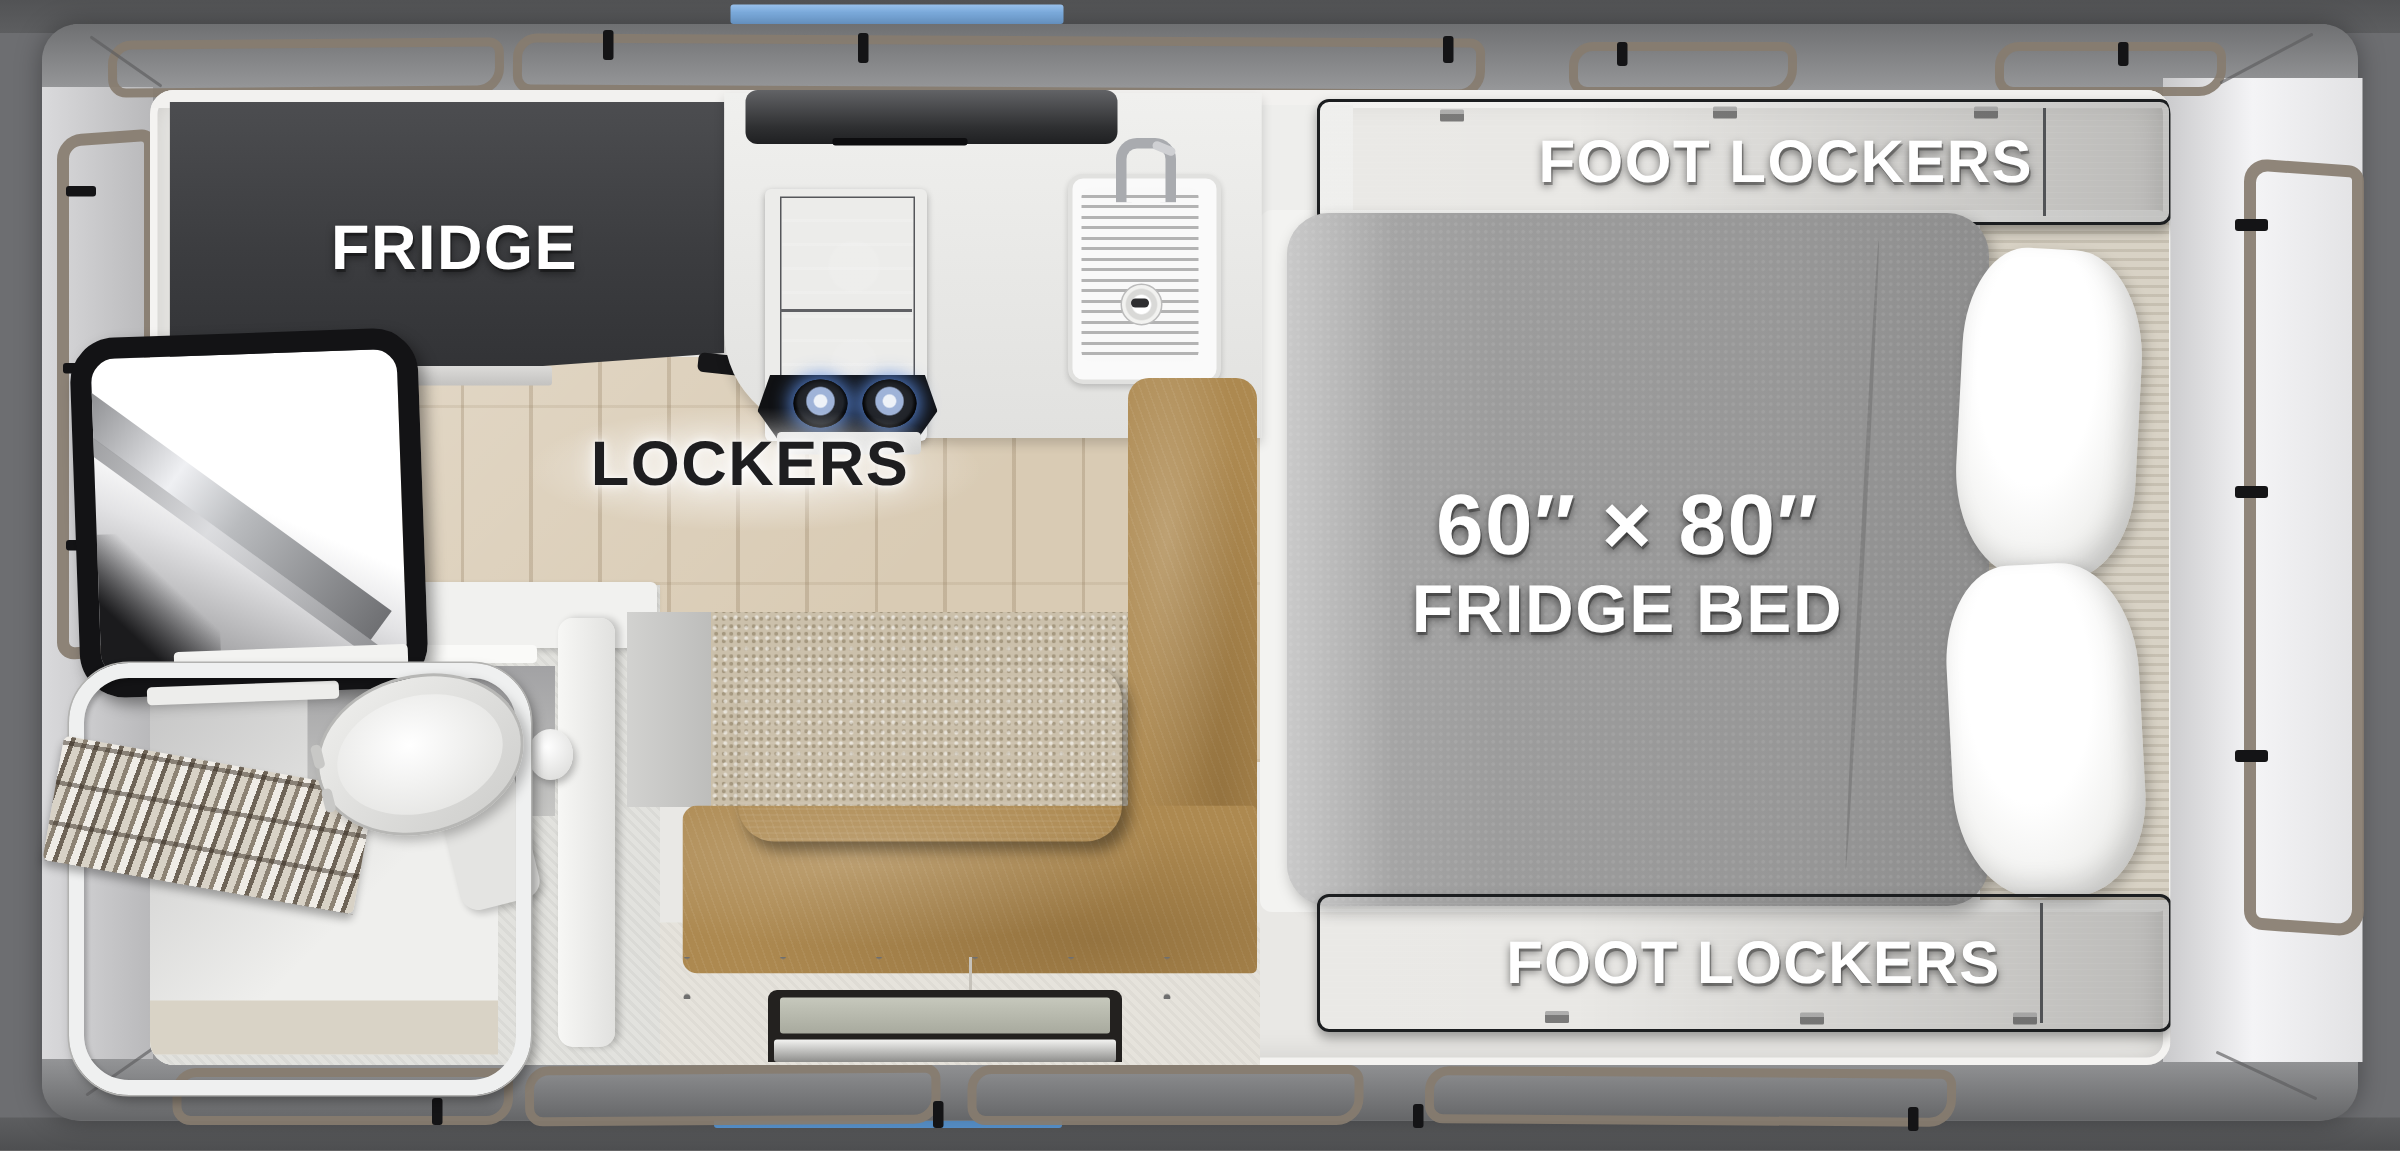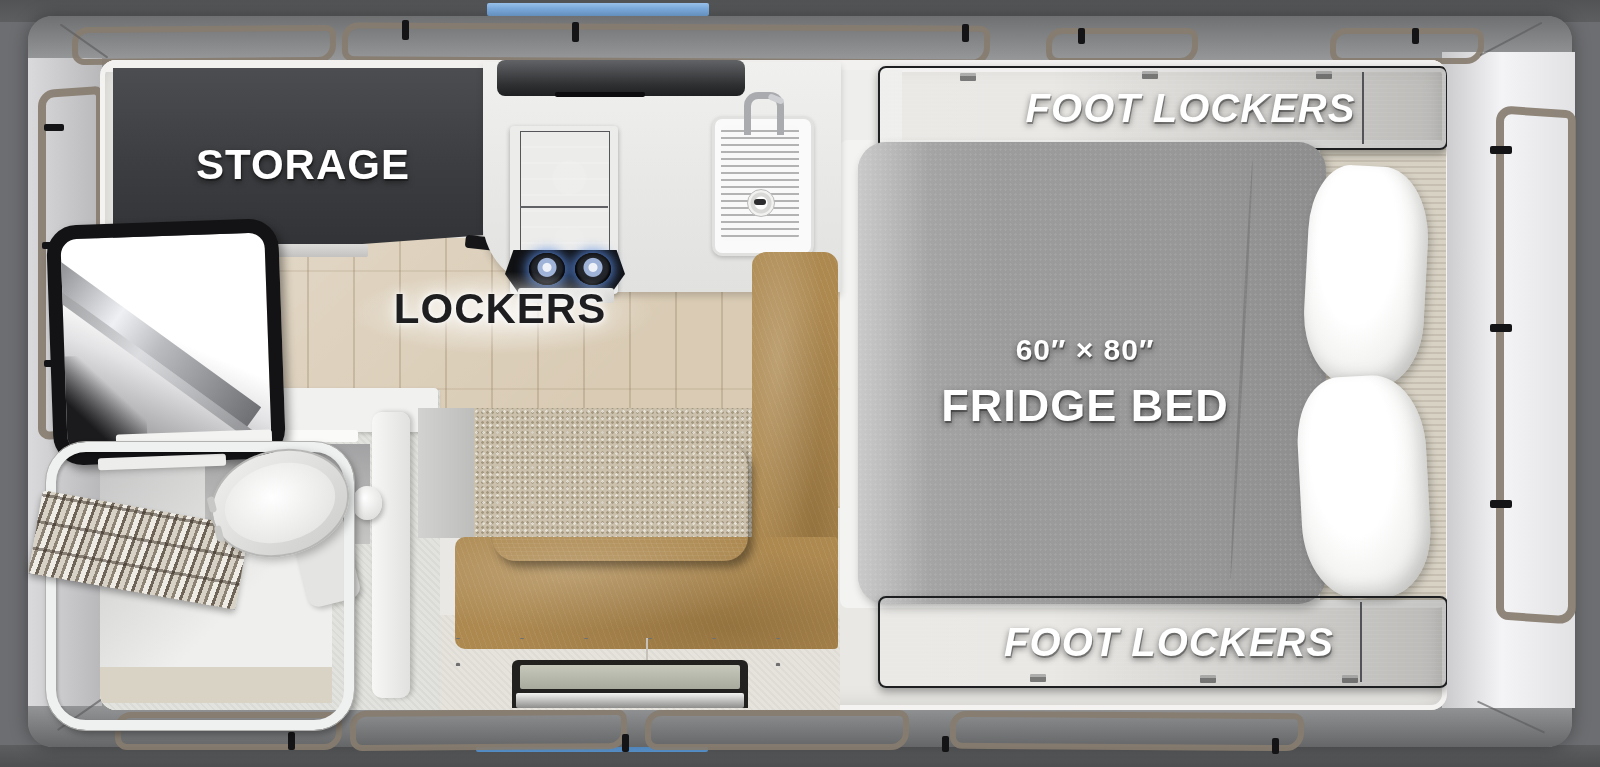--- a/index.html
+++ b/index.html
@@ -160,23 +160,23 @@
   .ledge1{left:116px;top:432px;width:156px;height:14px;background:#f3f3f1;border-radius:3px;transform:rotate(-2deg);}
   .ledge2{left:98px;top:456px;width:128px;height:12px;background:#ededeb;border-radius:3px;transform:rotate(-2deg);}
   
   .lbl{font-weight:700;color:#ffffff;letter-spacing:1px;text-align:center;
        text-shadow:0 3px 6px rgba(0,0,0,.5), 1px 2px 0 rgba(0,0,0,.32);white-space:nowrap;}
   .lbl-storage{left:38px;top:80px;width:330px;font-size:42px;line-height:50px;}
   .lbl-fridge{left:250px;top:222px;width:300px;font-size:42px;line-height:54px;color:#1e1e20;
     text-shadow:0 0 16px rgba(255,255,255,.95),0 0 7px rgba(255,255,255,.85),0 0 3px rgba(255,255,255,.8);}
   .fridge-glow{left:238px;top:208px;width:330px;height:90px;
     background:radial-gradient(ellipse,rgba(255,255,255,.7),transparent 65%);}
-  .lbl-locker{font-size:40px;letter-spacing:1px;font-style:italic;}
+  .lbl-locker{font-size:40px;letter-spacing:1px;}
   .bed-label{left:770px;top:262px;width:430px;text-align:center;}
-  .bed-label .l1{font-size:30px;line-height:56px;}
+  .bed-label .l1{font-size:57px;line-height:56px;}
   .bed-label .l2{font-size:45px;line-height:56px;}
 </style>
 </head>
 <body>
 
 <div class="stage">
 
   <div class="abs band-dark-top"></div>
   <div class="abs band-dark-bottom"></div>
   <div class="abs blue-strip blue-top"></div>
@@ -234,21 +234,21 @@
     <div class="abs carpet"></div>
     <div class="abs end-panel"></div>
 
     <div class="abs wall-nook"></div>
     <div class="abs bedbase"></div>
     <div class="abs bedhead"></div>
 
     <div class="abs cab-storage wood-grain-dark"></div>
     <div class="abs cab-rail"></div>
     <div class="abs cab-diag"></div>
-    <div class="abs lbl lbl-storage">STORAGE</div>
+    <div class="abs lbl lbl-storage">FRIDGE</div>
 
     <div class="abs counter"></div>
     <div class="abs hood"></div>
     <div class="abs hood-handle"></div>
     <div class="abs fridge">
       <div class="abs fridge-glass" style="position:absolute"></div>
       <div class="abs fridge-split" style="position:absolute"></div>
     </div>
     <div class="abs cooktop"></div>
     <div class="abs burner" style="left:429px;top:193px"></div>

